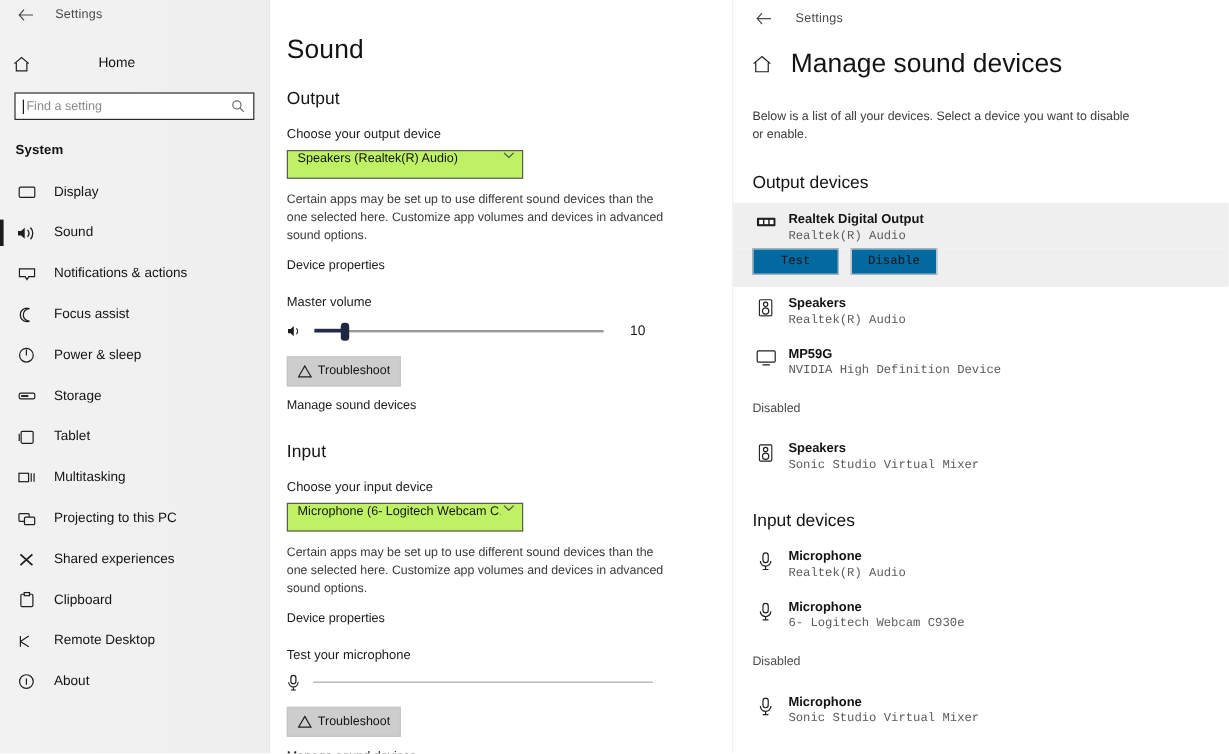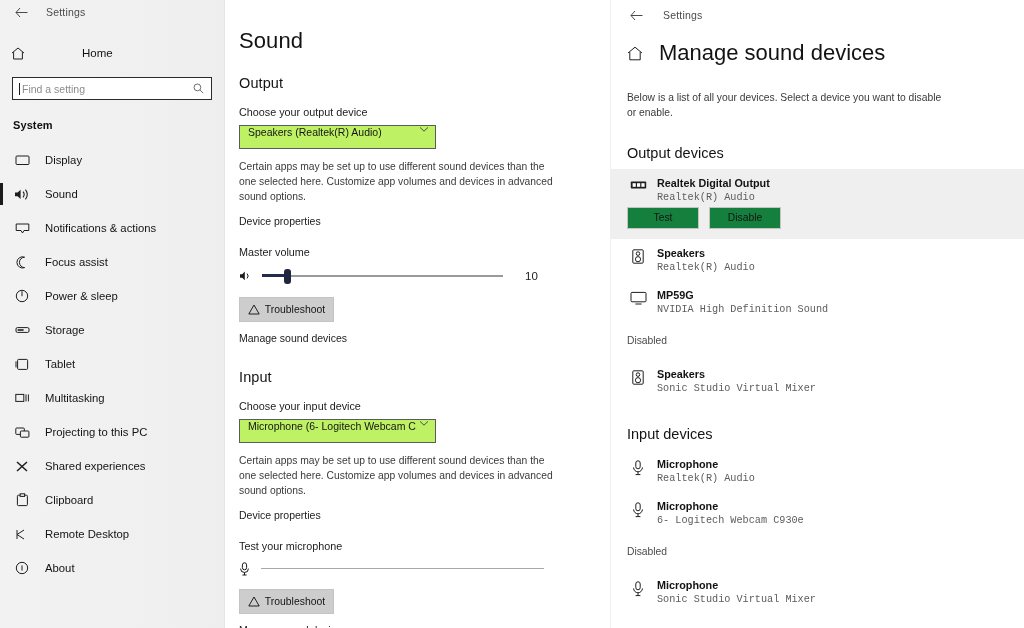--- a/index.html
+++ b/index.html
@@ -225,23 +225,23 @@
   }
   .dev-text { margin-left: 8px; }
   .dev-name { font-size: 10.8px; color: #131313; font-weight: bold; }
   .dev-sub { font-size: 10.2px; color: #5c5c5c; margin-top: 3px; font-family: Liberation Mono, monospace; }
   .sel-actions {
     background: #efefef;
     display: flex; padding: 0 0 10px 16px; gap: 10px;
   }
   .sm-btn {
     width: 72px; height: 22px;
-    background: #15803d; border: 1px solid #c4c4c4;
+    background: #0369a1; border: 1px solid #c4c4c4;
     display: flex; align-items: center; justify-content: center;
-    font-size: 10.3px; color: #141414;
+    font-size: 10.3px; color: #141414; font-family: Liberation Mono, monospace;
   }
   .disabled-label {
     font-size: 10.3px; color: #4b4b4b;
     margin: 12px 0 0 16px;
   }
   .gap-sm { height: 6px; }
 </style>
 </head>
 <body>
 
@@ -561,21 +561,21 @@
 
       <div class="dev-row">
         <div class="dev-ico">
           <svg width="17" height="14" viewBox="0 0 17 14">
               <rect x="1" y="1.4" width="15" height="9.4" rx="1" stroke="#1f1f1f" stroke-width="1" fill="none"></rect>
               <path d="M5.4 13 L11.6 13" stroke="#1f1f1f" stroke-width="1"></path>
             </svg>
         </div>
         <div class="dev-text">
           <div class="dev-name">MP59G</div>
-          <div class="dev-sub">NVIDIA High Definition Sound</div>
+          <div class="dev-sub">NVIDIA High Definition Device</div>
         </div>
       </div>
     </div>
 
     <div class="disabled-label">Disabled</div>
     <div class="gap-sm"></div>
     <div class="dev-list">
       <div class="dev-row">
         <div class="dev-ico">
           <svg width="12" height="15" viewBox="0 0 12 15">

